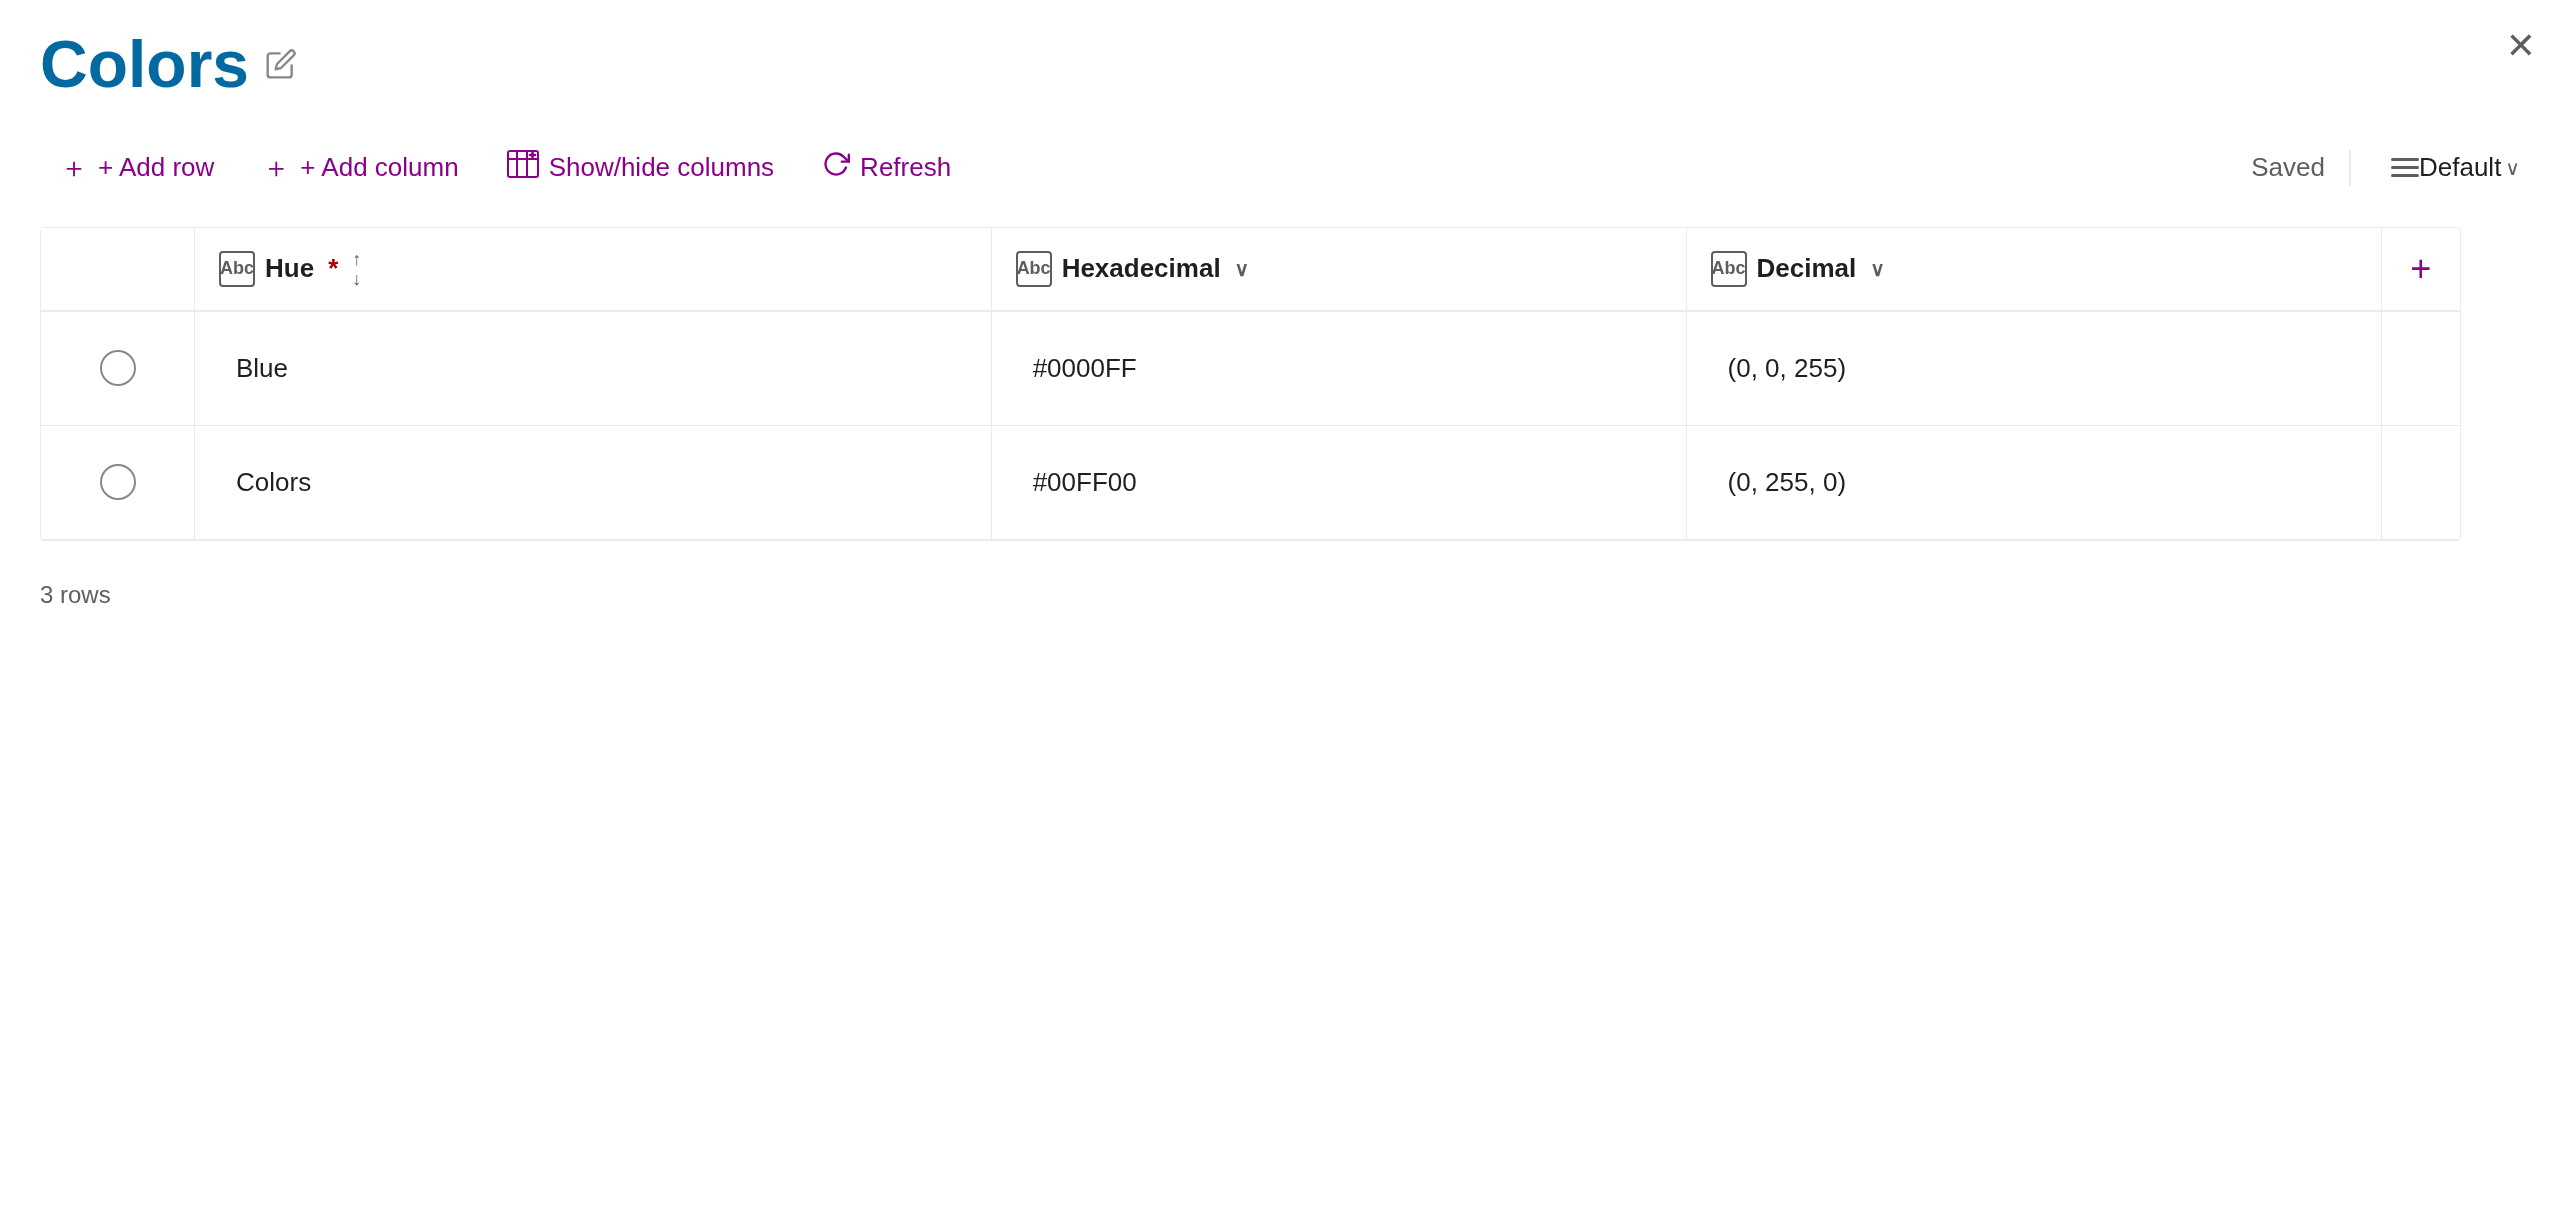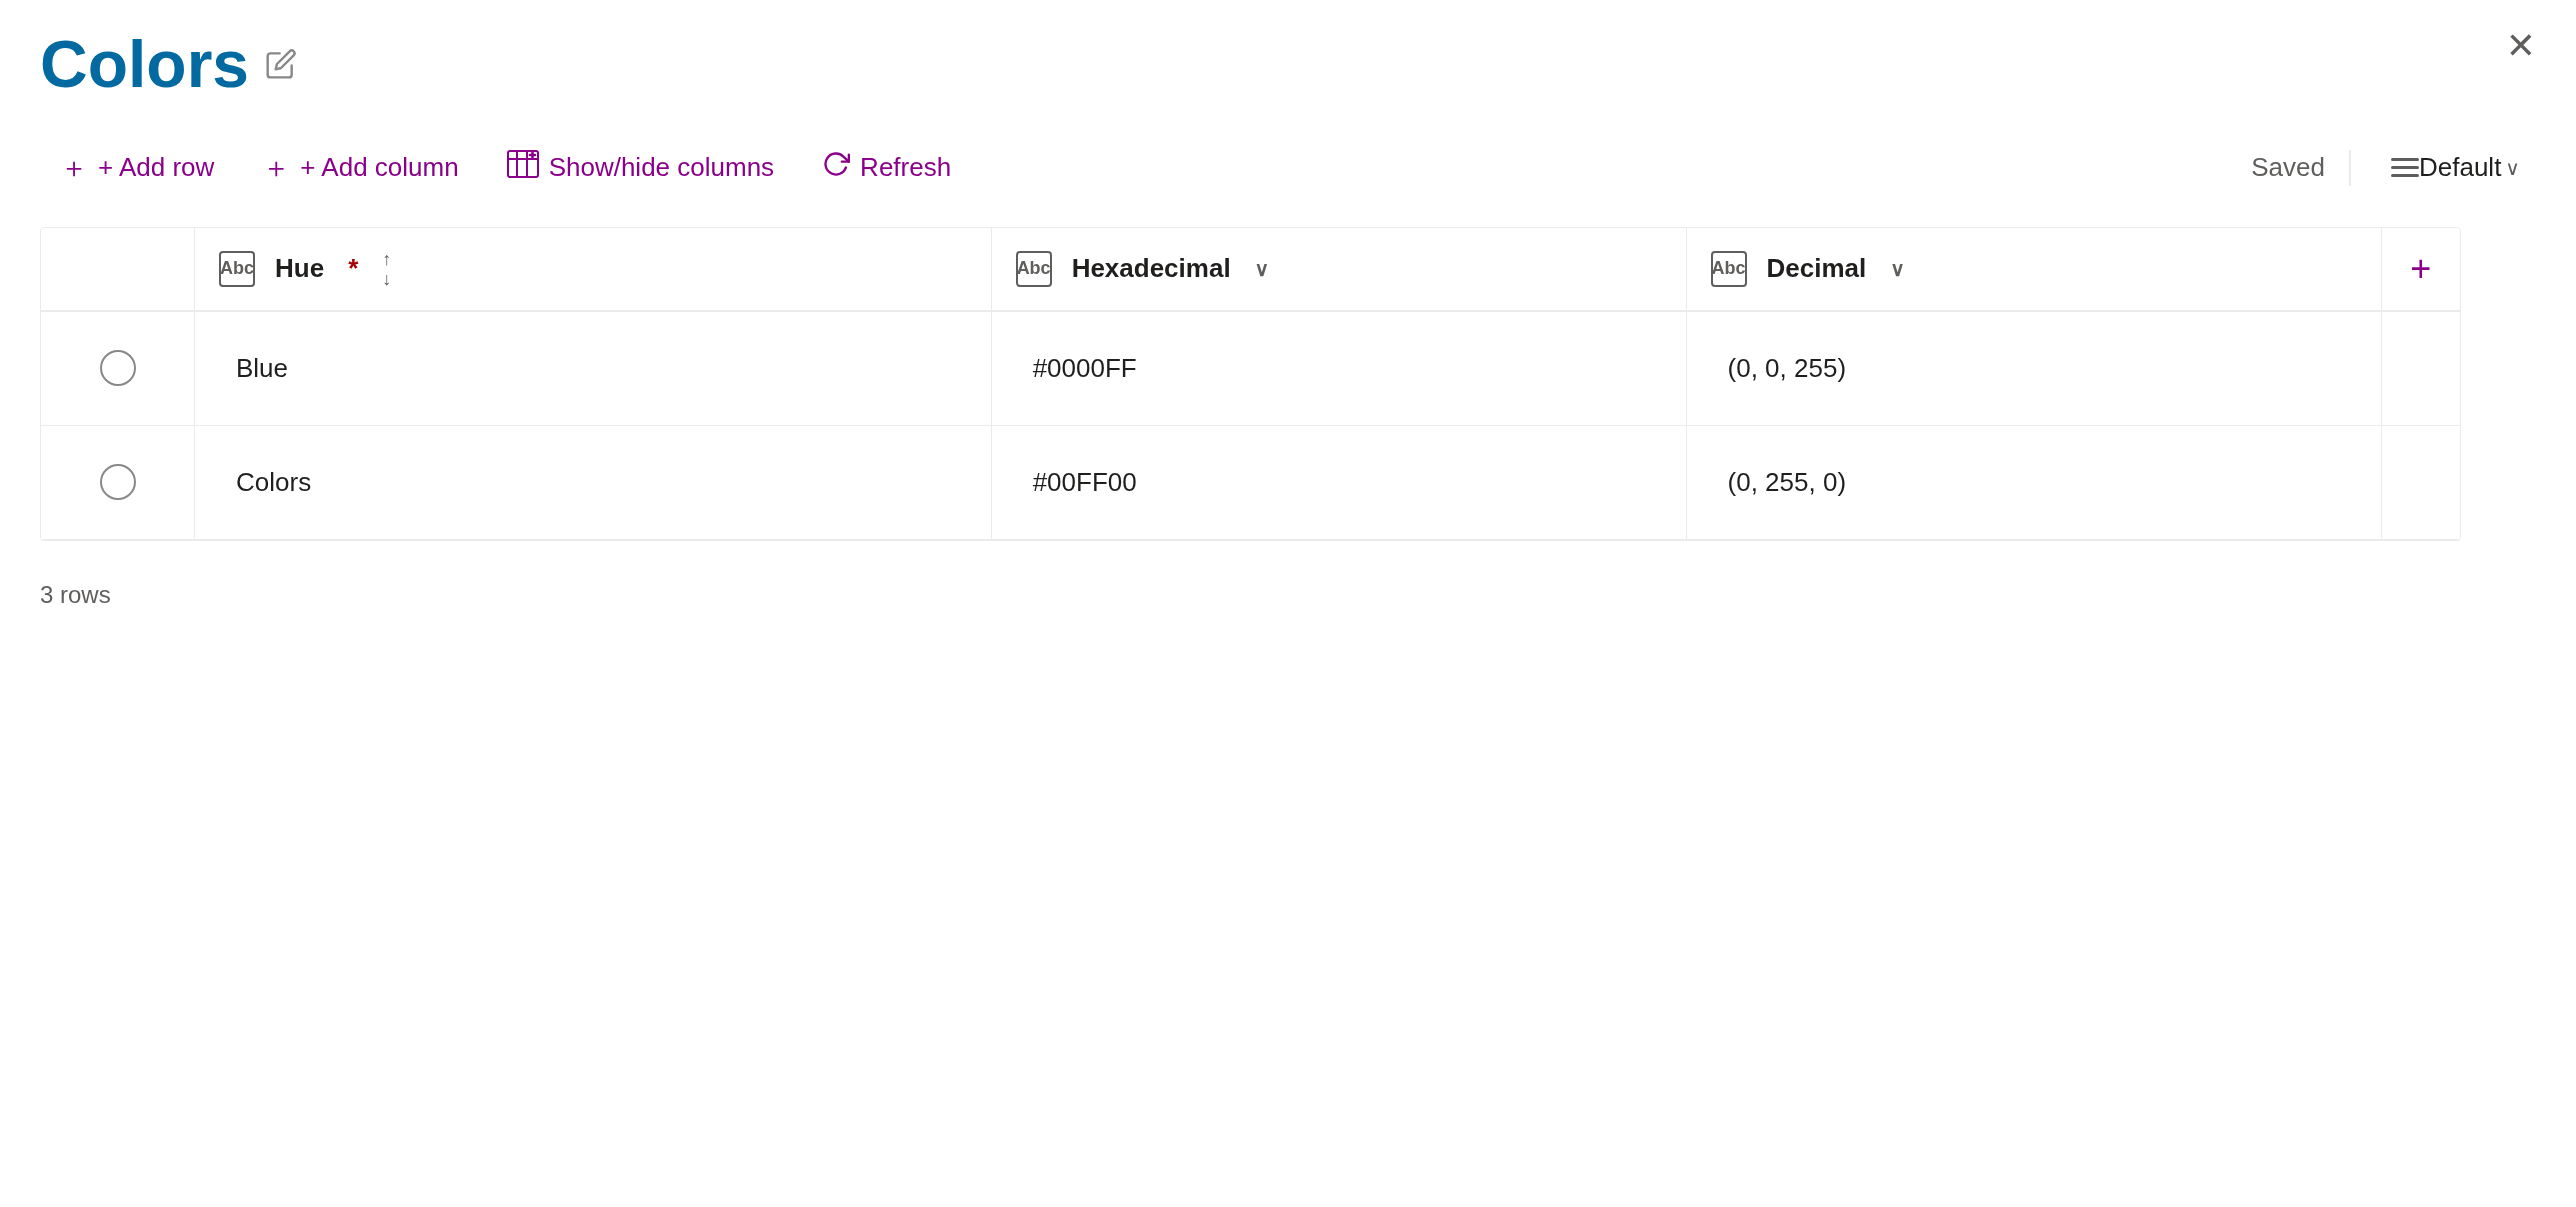--- a/index.html
+++ b/index.html
@@ -144,21 +144,21 @@
       white-space: nowrap;
     }
 
     thead th:last-child {
       border-right: none;
     }
 
     .th-content {
       display: flex;
       align-items: center;
-      gap: 20px;
+      gap: 10px;
     }
 
     .th-icon {
       display: inline-flex;
       align-items: center;
       justify-content: center;
       width: 36px;
       height: 36px;
       border: 2px solid #605e5c;
       border-radius: 4px;

